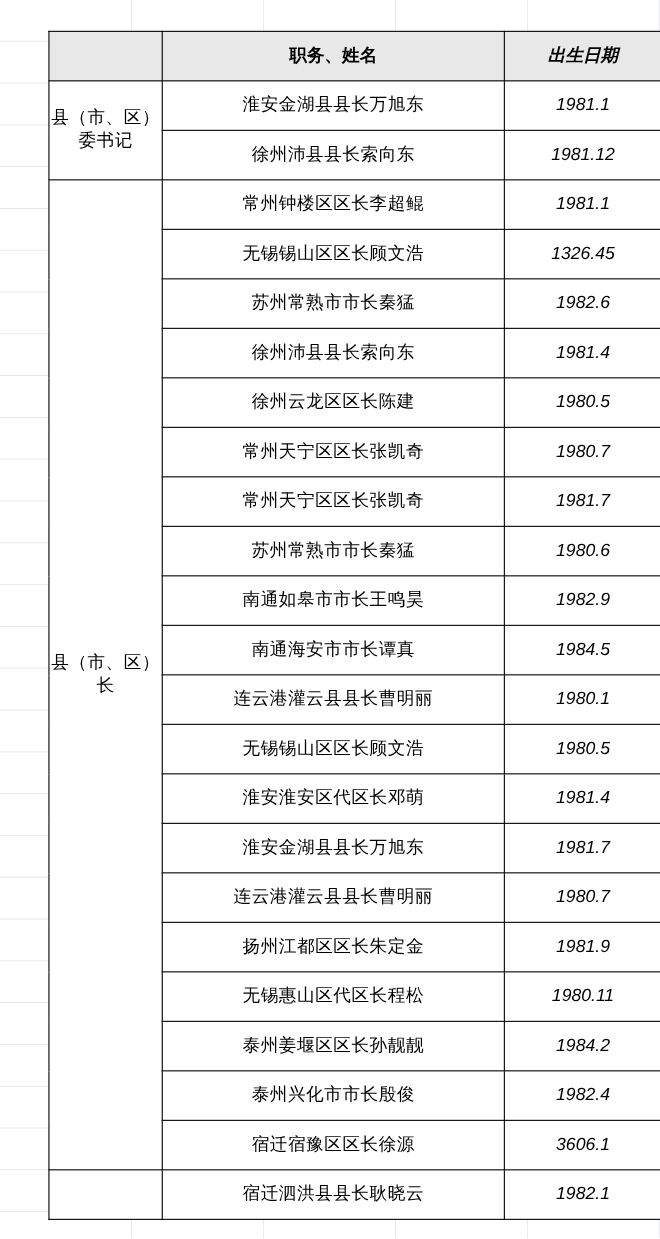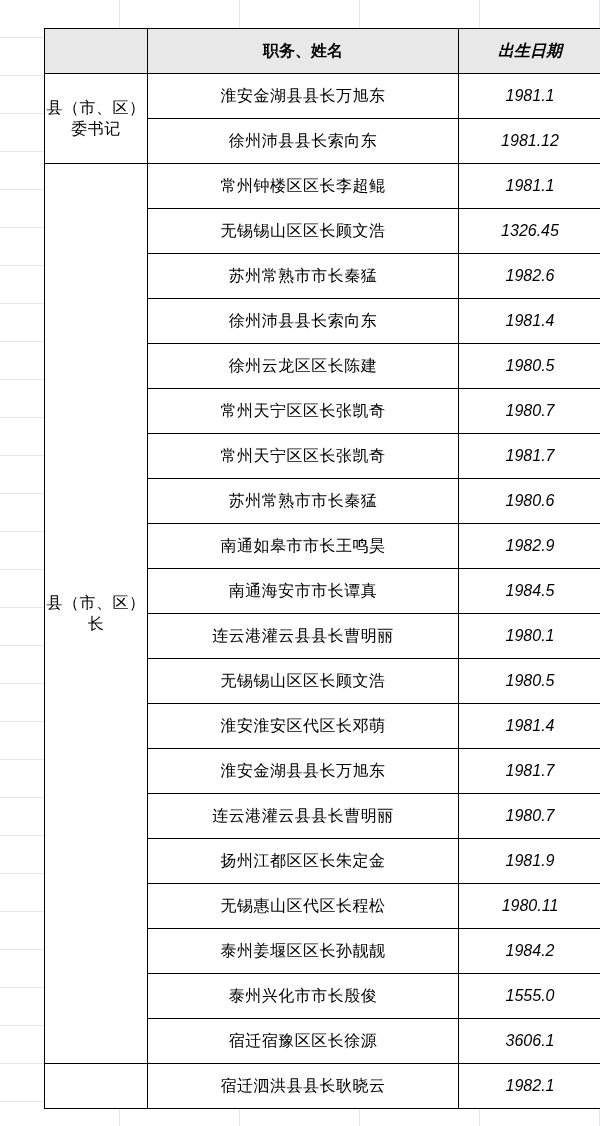--- a/index.html
+++ b/index.html
@@ -177,21 +177,21 @@
         <tr>
           <td class="name-cell">无锡惠山区代区长程松</td>
           <td class="date-cell">1980.11</td>
         </tr>
         <tr>
           <td class="name-cell">泰州姜堰区区长孙靓靓</td>
           <td class="date-cell">1984.2</td>
         </tr>
         <tr>
           <td class="name-cell">泰州兴化市市长殷俊</td>
-          <td class="date-cell">1555.0</td>
+          <td class="date-cell">1982.4</td>
         </tr>
         <tr>
           <td class="name-cell">宿迁宿豫区区长徐源</td>
           <td class="date-cell">3606.1</td>
         </tr>
         <tr>
           <td class="group-cell empty-cell" rowspan="1"></td>
           <td class="name-cell">宿迁泗洪县县长耿晓云</td>
           <td class="date-cell">1982.1</td>
         </tr>

